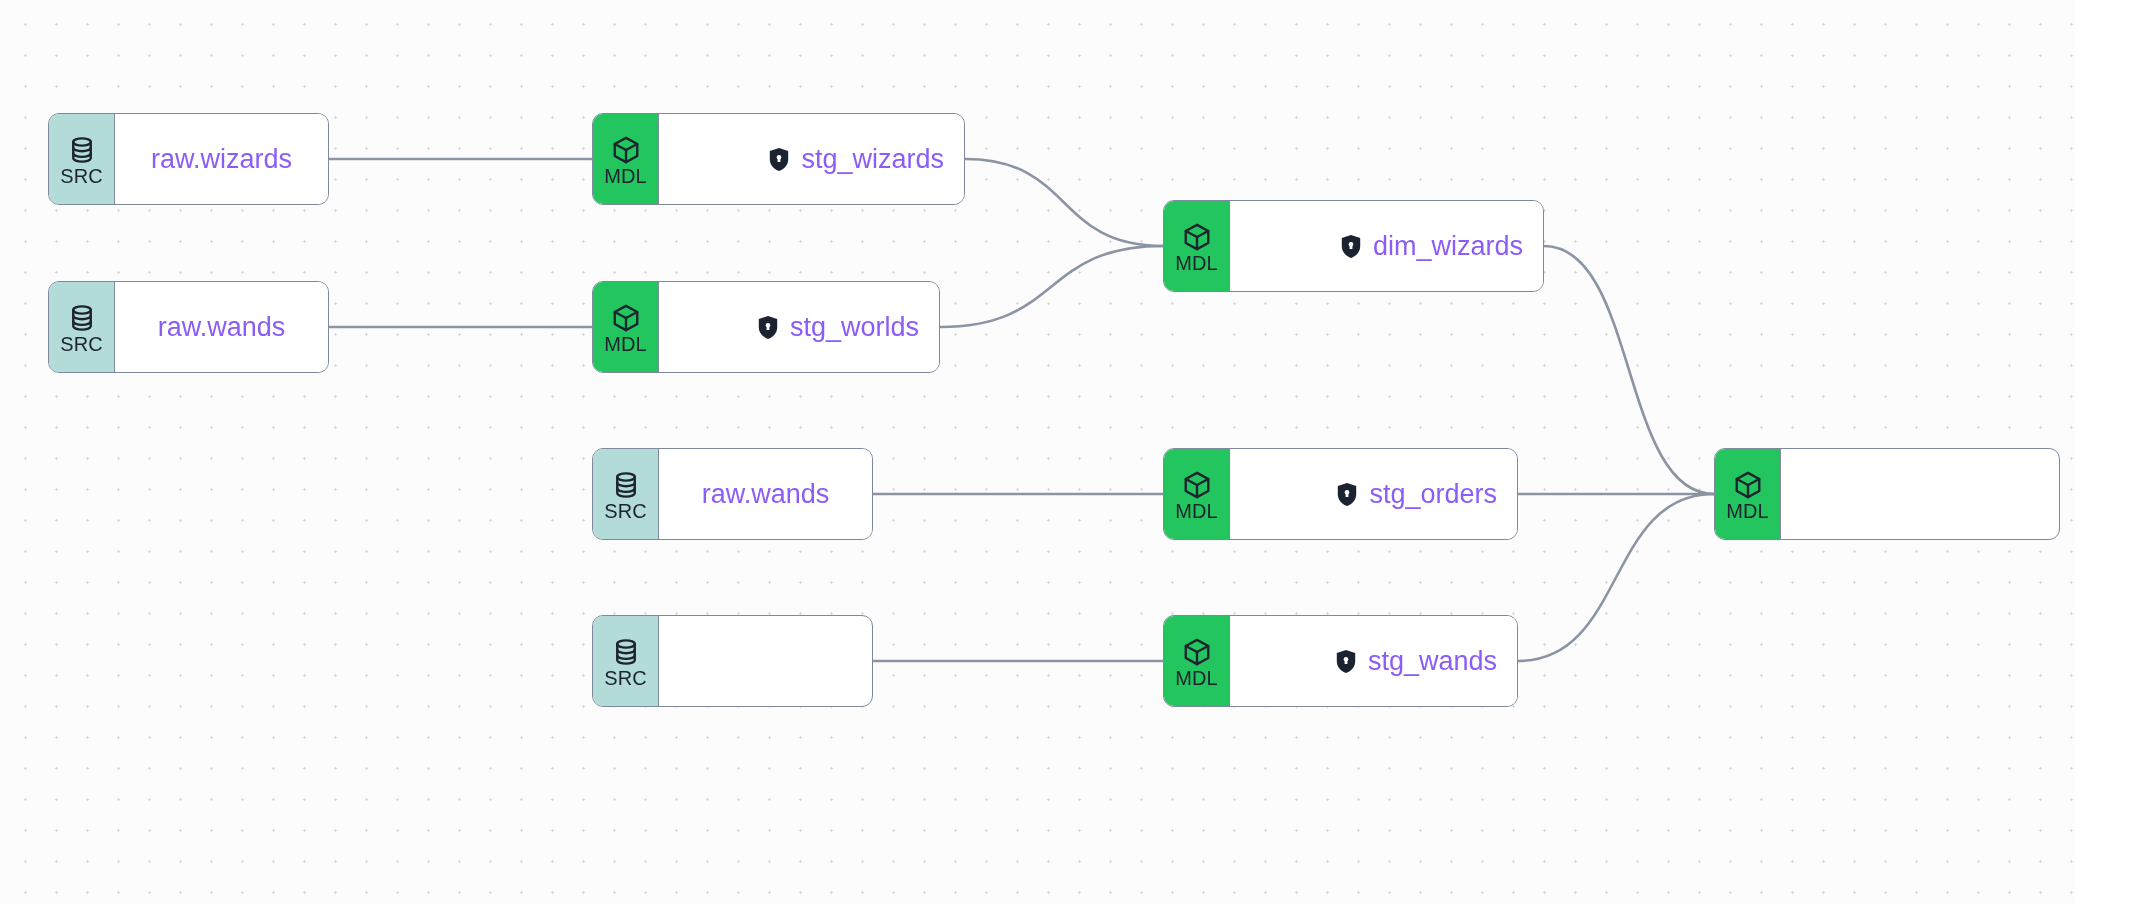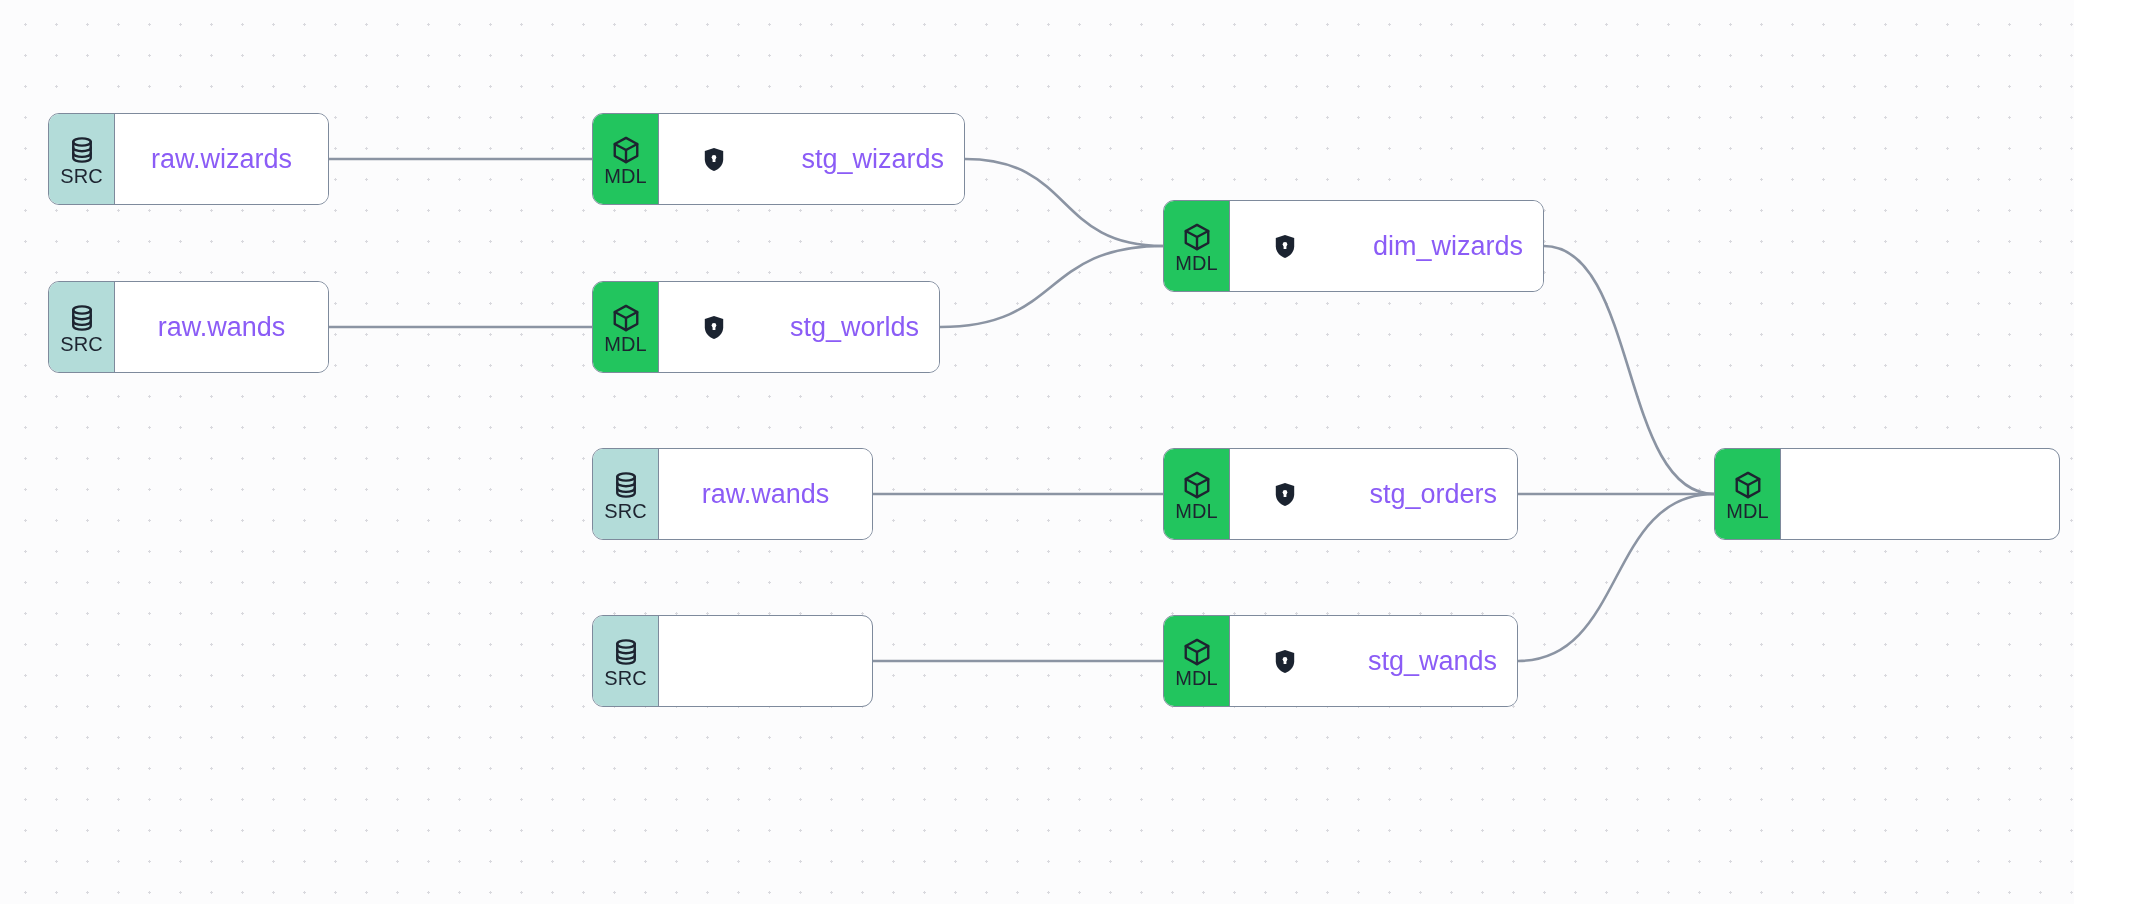--- a/index.html
+++ b/index.html
@@ -67,21 +67,21 @@
   .node-body {
     flex: 1 1 auto;
     display: flex;
     align-items: center;
     justify-content: center;
     gap: 11px;
     padding: 0 20px;
     background: #ffffff;
     box-sizing: border-box;
   }
-  .node-body.left-align { justify-content: space-between; padding-left: 44px; }
+  .node-body.left-align { justify-content: flex-end; padding-left: 44px; }
   .shield-icon {
     flex: 0 0 auto;
     display: block;
     width: 22px;
     height: 25px;
   }
   .node-label {
     font-size: 27px;
     color: #8b5cf6;
     white-space: nowrap;

